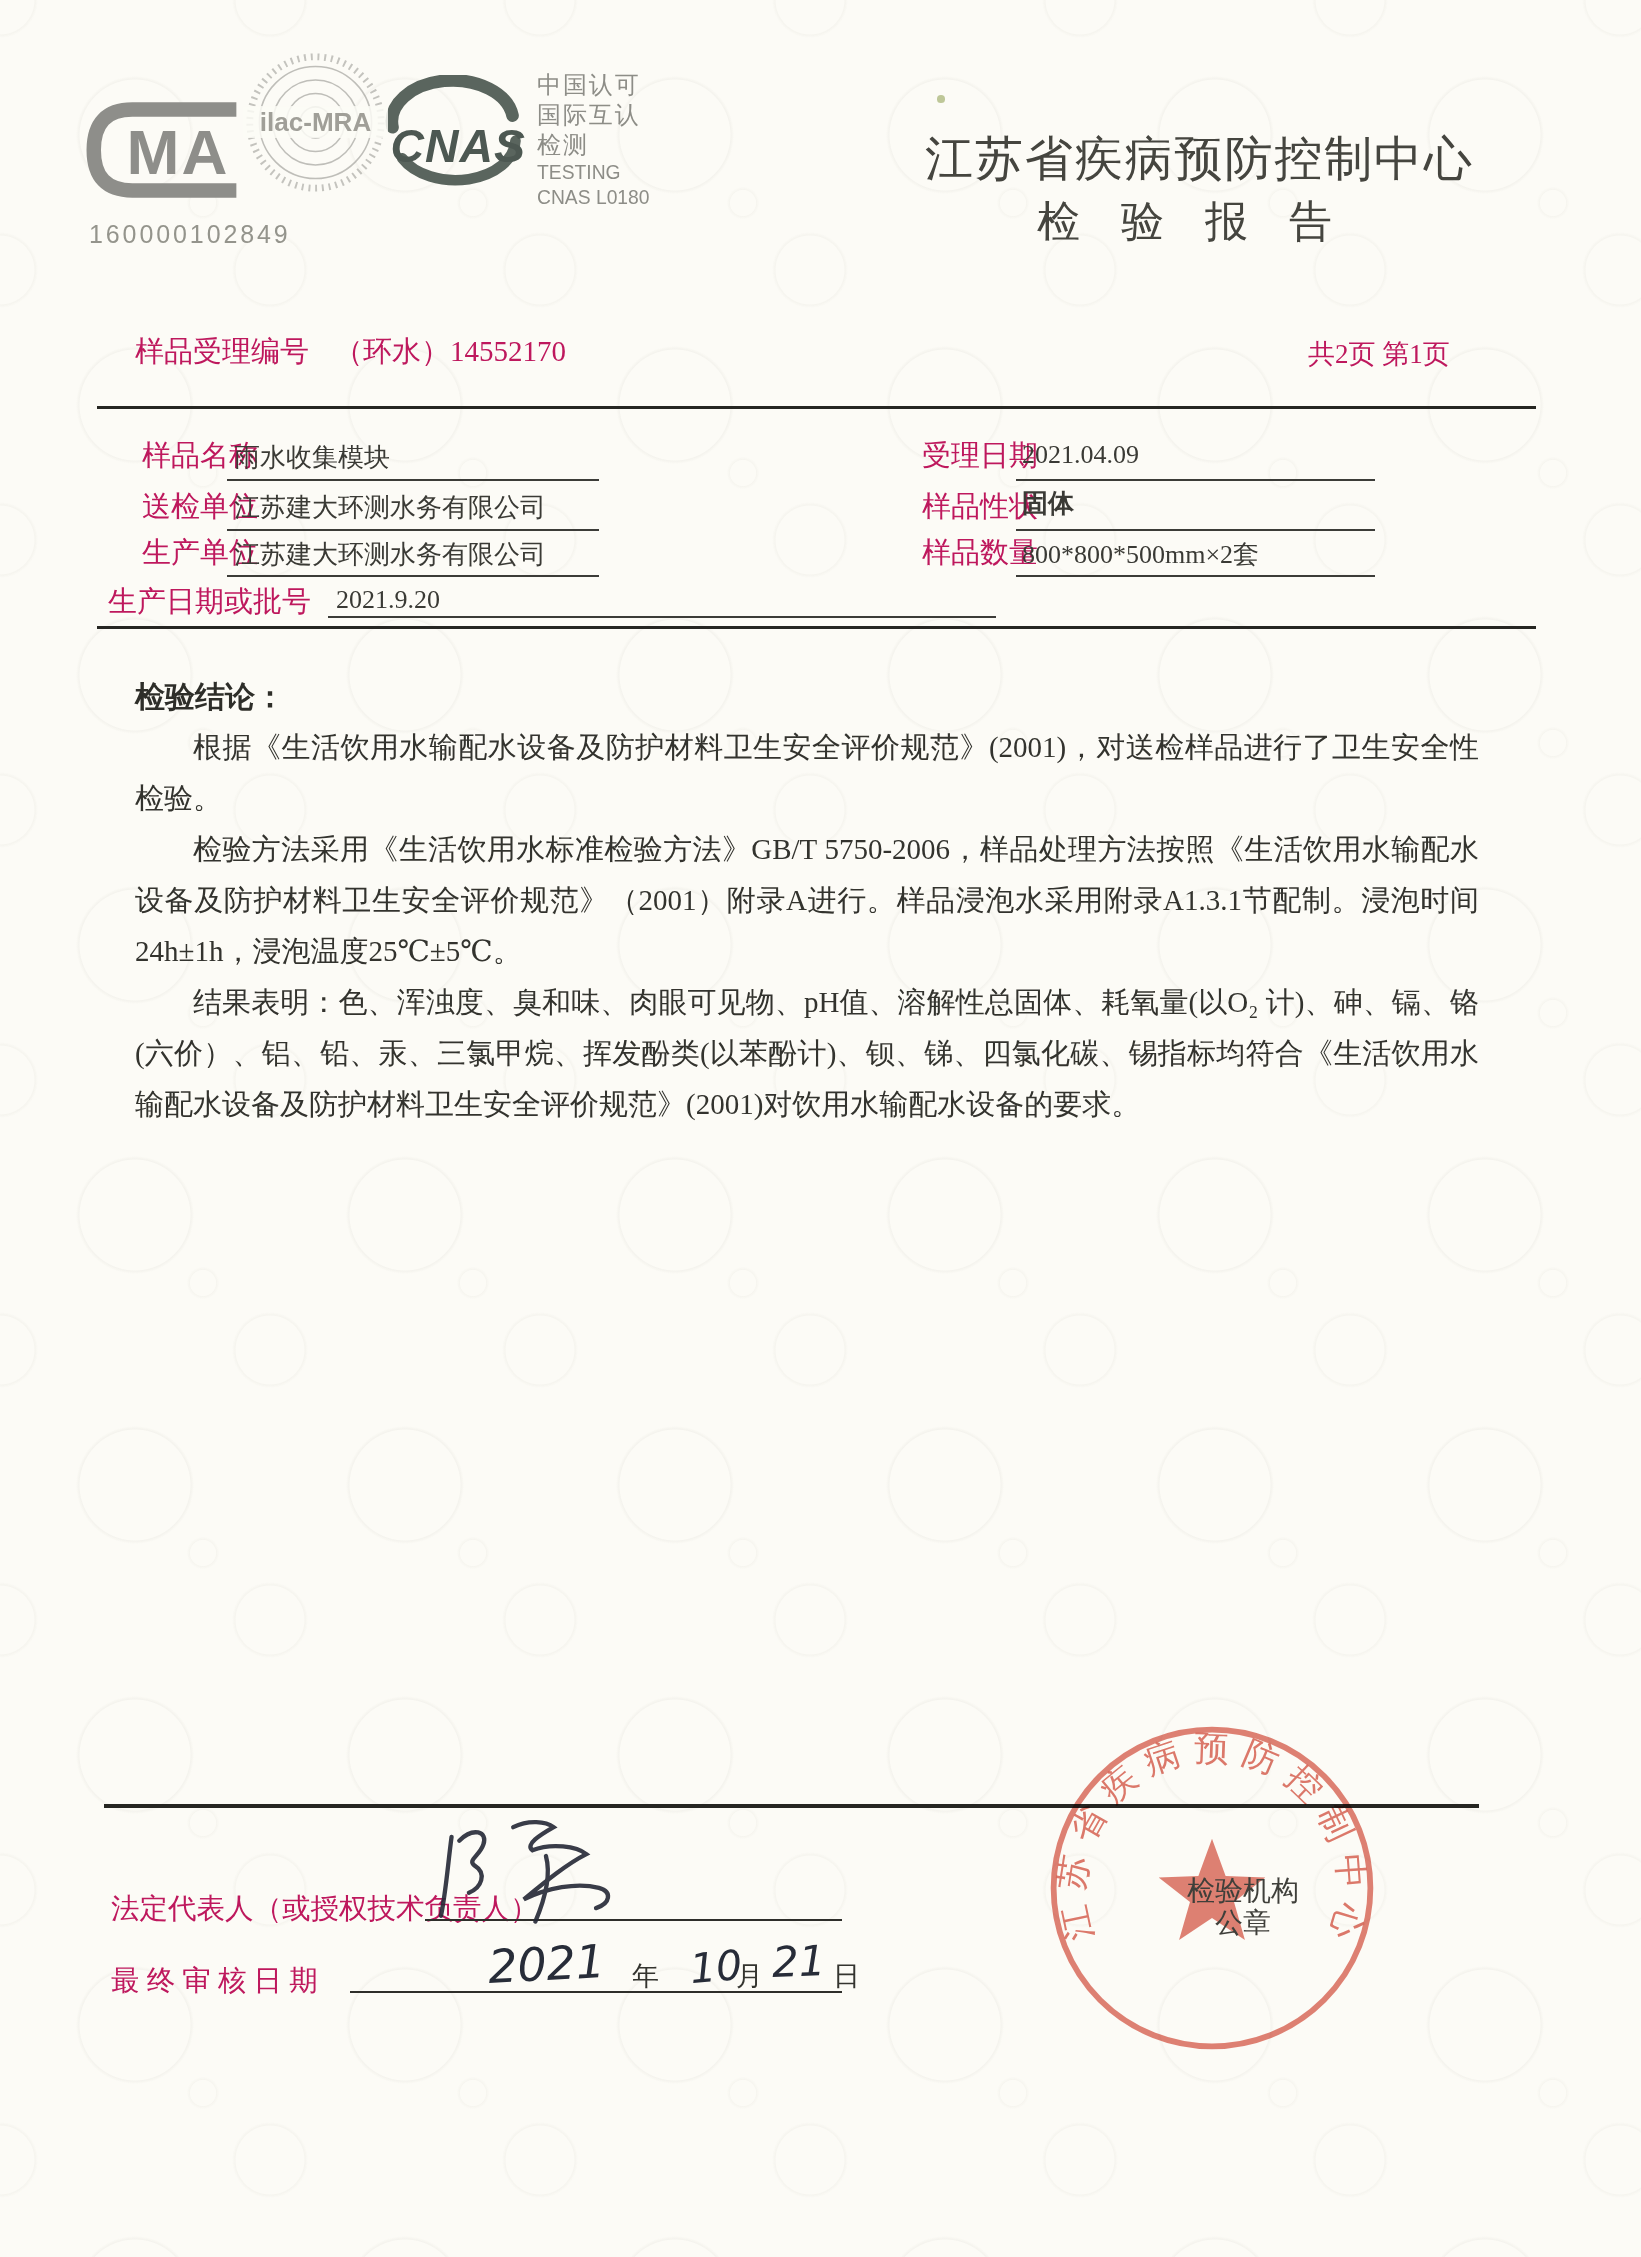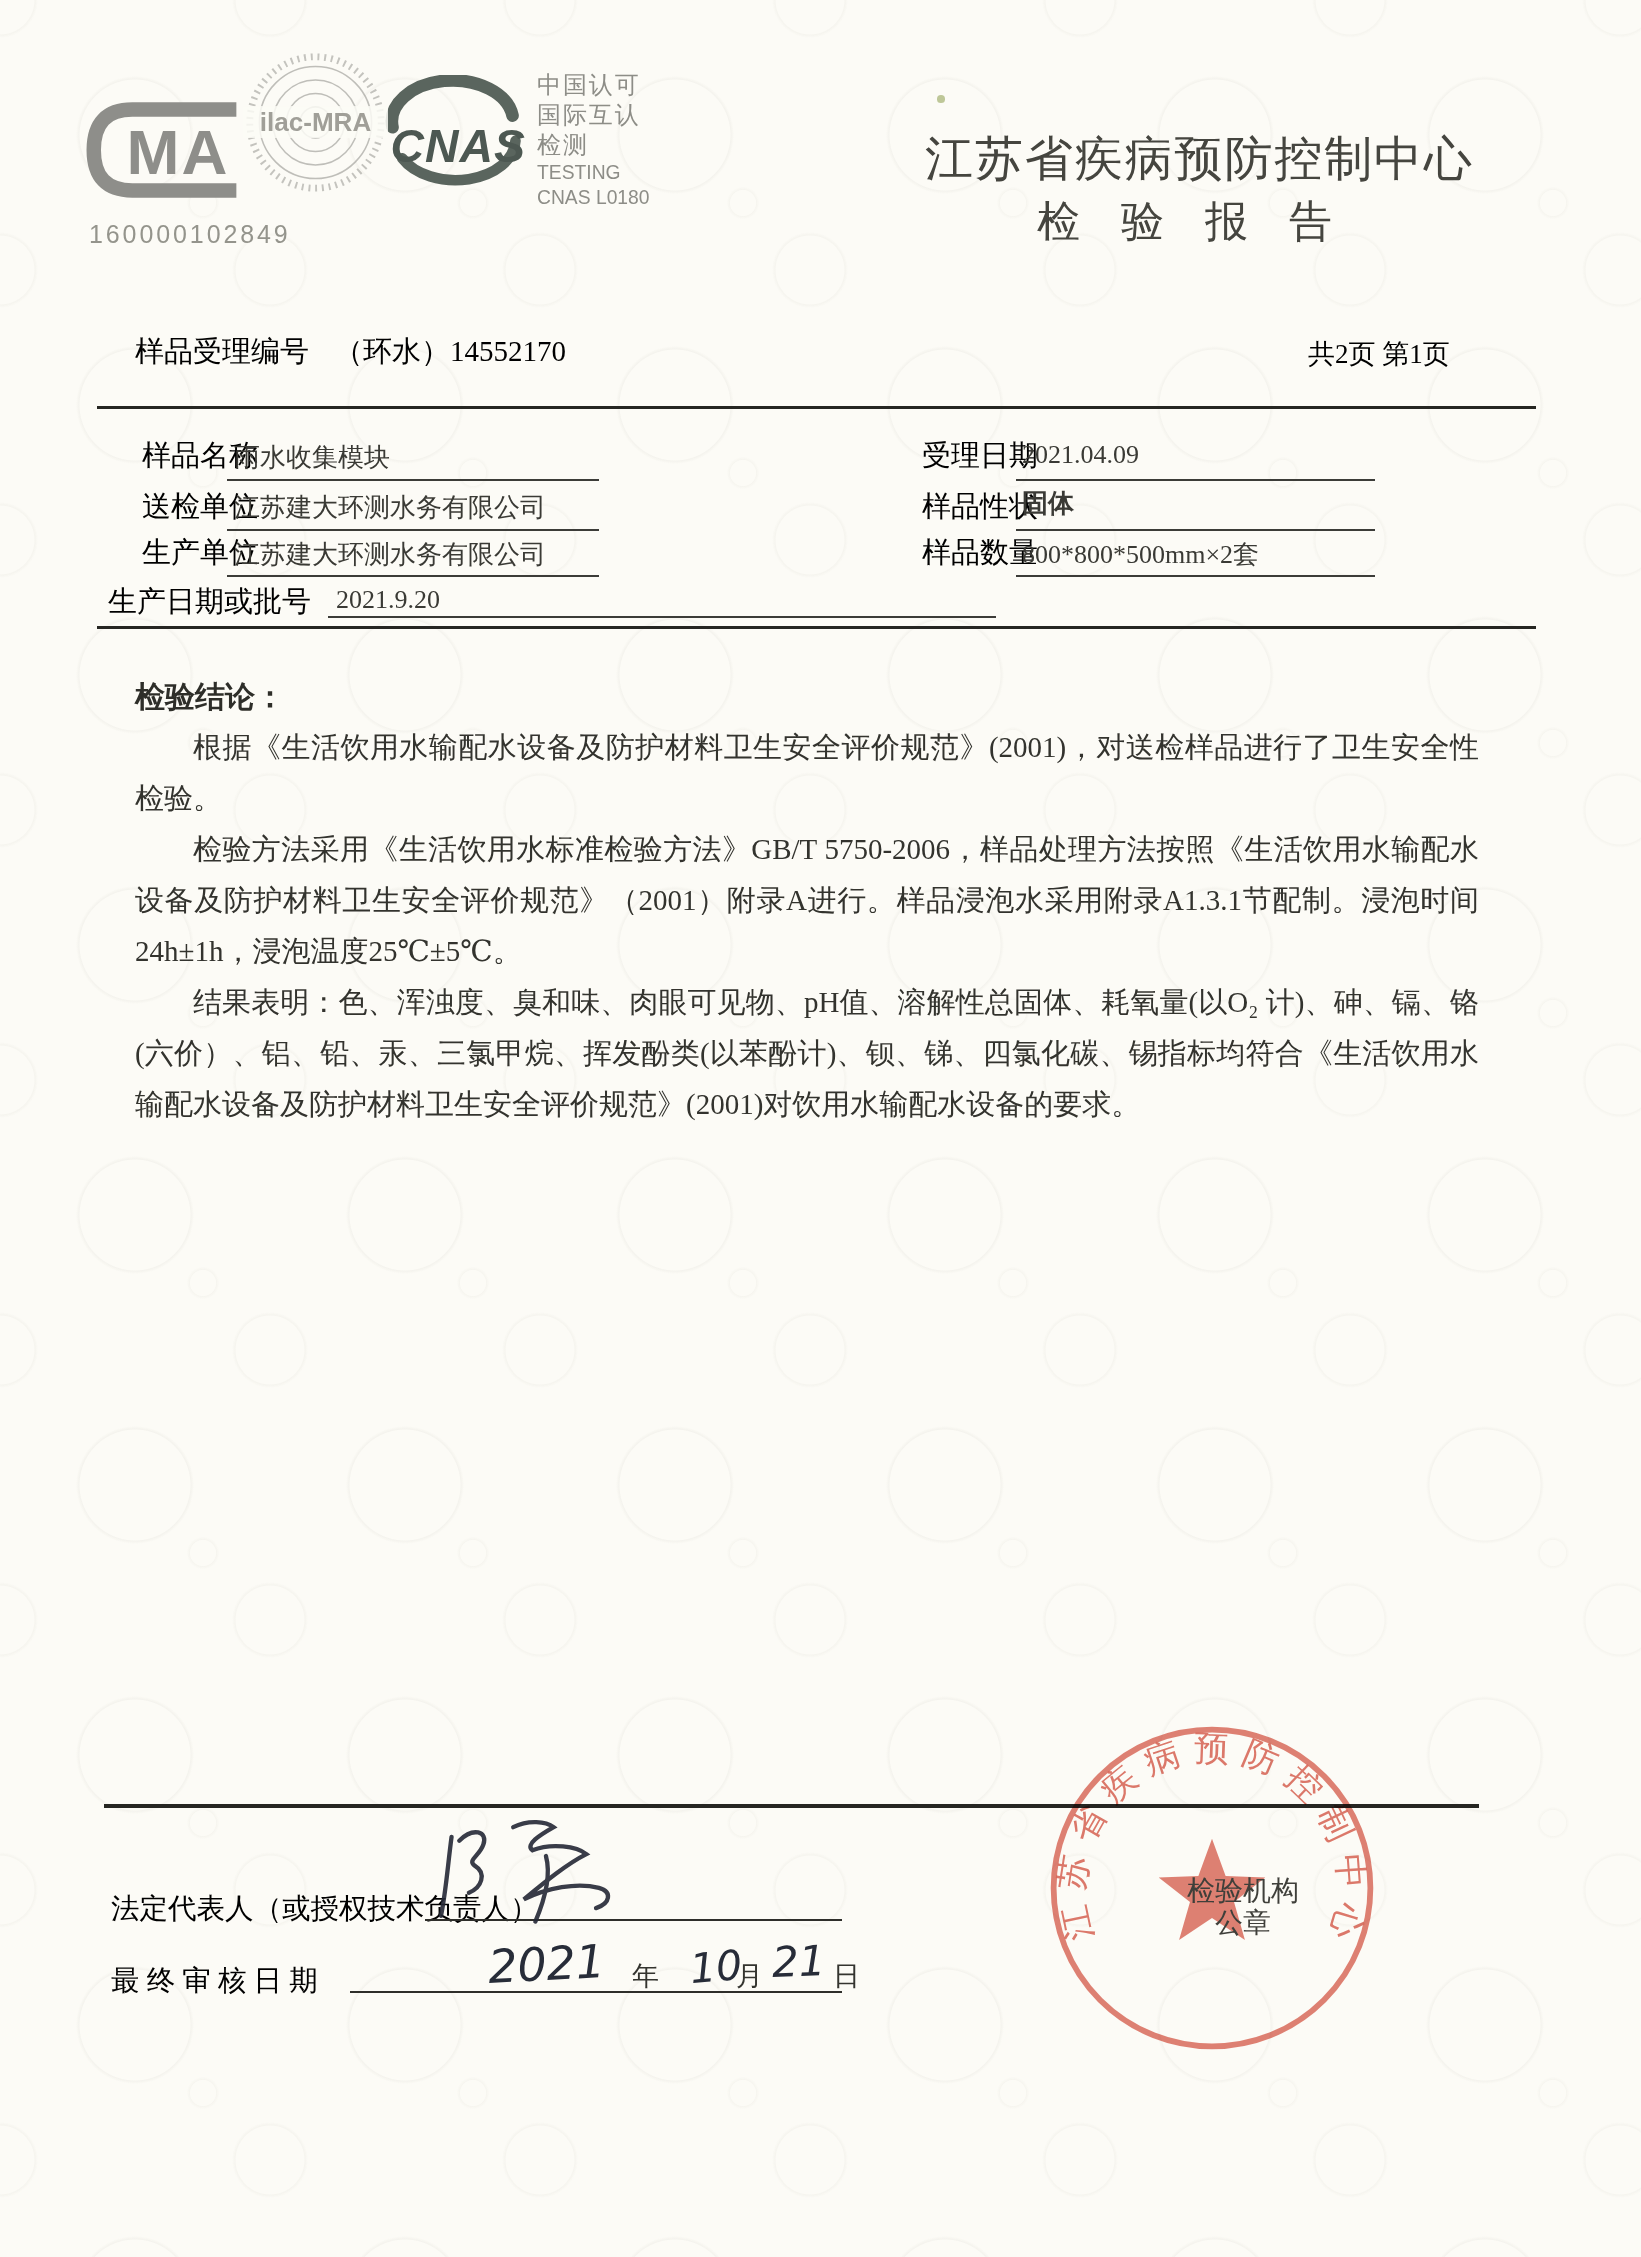--- a/index.html
+++ b/index.html
@@ -13,21 +13,21 @@
     content:"";position:absolute;inset:0;pointer-events:none;
     background-image:
       radial-gradient(circle, transparent 55px, rgba(148,146,130,0.07) 56px, transparent 59px),
       radial-gradient(circle, transparent 34px, rgba(148,146,130,0.06) 35px, transparent 38px),
       radial-gradient(circle, transparent 12.6px, rgba(148,146,130,0.05) 13.5px, transparent 16.4px);
     background-size:270px 270px,270px 270px,270px 270px;
     background-position:0 0,135px 135px,68px 68px;
   }
   .abs{position:absolute;}
   .rule{position:absolute;background:#262622;}
-  .label{font-size:29px;color:#000000;white-space:nowrap;}
+  .label{font-size:29px;color:#be185d;white-space:nowrap;}
   .value{font-size:26px;color:#3a3a35;white-space:nowrap;}
   .underline{position:absolute;height:1.9px;background:#3c3c38;}
   .meta-row{display:flex;gap:25px;align-items:baseline;}
   .org-title{font-size:48px;letter-spacing:1.9px;color:#45453f;white-space:nowrap;}
   .report-title{font-size:43px;letter-spacing:41px;color:#45453f;white-space:nowrap;}
   .accred{color:#8d8d87;}
   .accred .zh{display:block;font-size:24px;line-height:30px;letter-spacing:1.9px;}
   .accred .en{display:block;font-size:19.3px;line-height:25px;font-family:"Liberation Sans",sans-serif;}
   .cma-code{font-size:25px;letter-spacing:2.9px;color:#94948c;font-family:"Liberation Sans",sans-serif;}
   .concl{width:1344px;}

